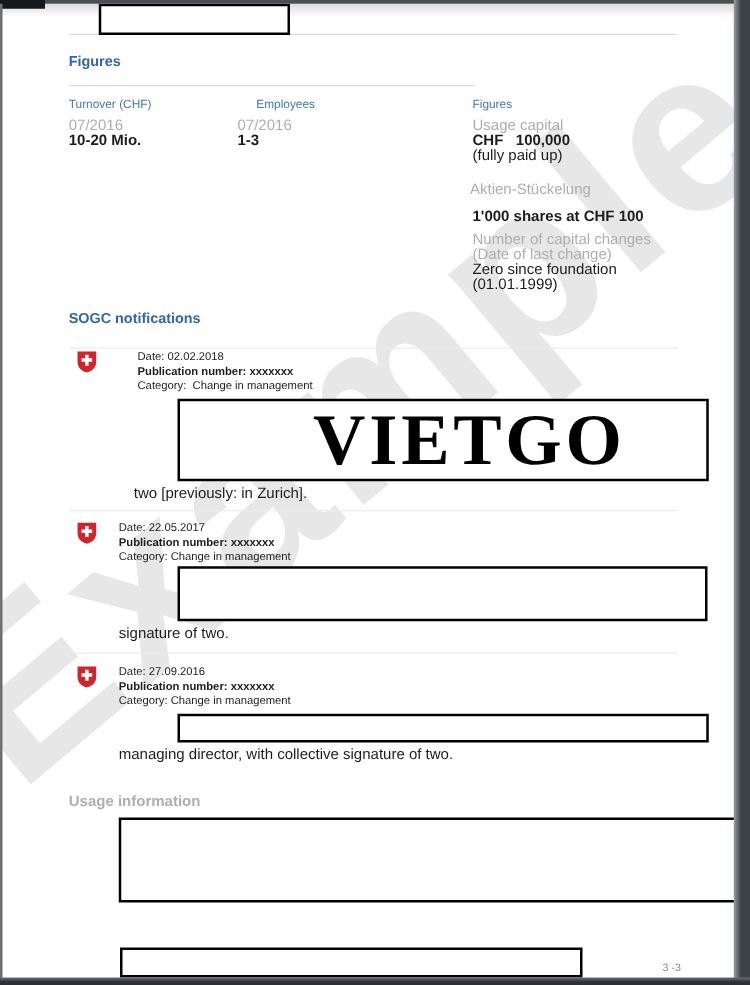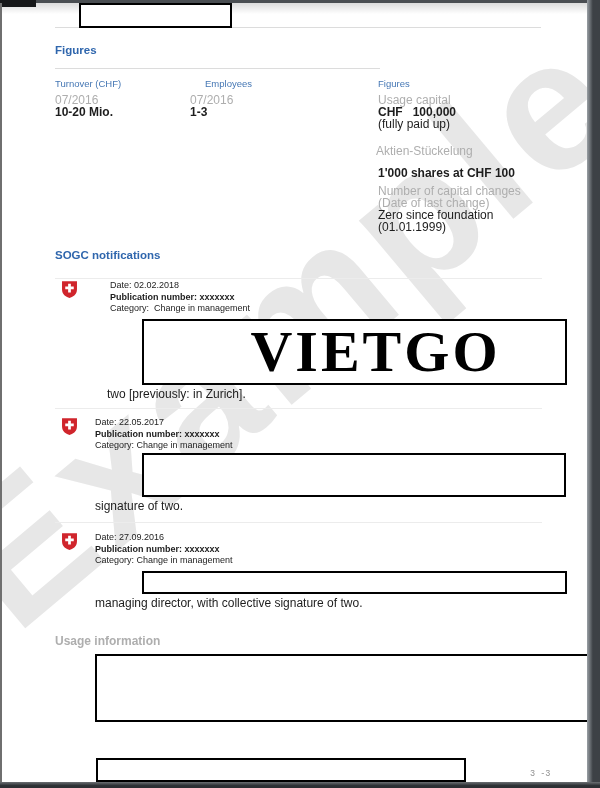--- a/index.html
+++ b/index.html
@@ -124,20 +124,20 @@
     <div class="bold">Publication number: xxxxxxx</div>
     <div>Category: Change in management</div>
   </div>
   <div class="redaction" style="left:98px; top:571px; width:425px; height:23px;"></div>
   <div class="content t9" style="left:95px; top:598px;">managing director, with collective signature of two.</div>
 
   <div class="content t9 gray bold" style="left:55px; top:636px;">Usage information</div>
   <div class="redaction" style="left:51px; top:654px; width:500px; height:68px;"></div>
 
   <div class="redaction" style="left:52px; top:758px; width:370px; height:24px;"></div>
-  <div class="content pagenum" style="left:530px; top:769px;font-family:Liberation Mono, monospace;">3 -3</div>
+  <div class="content pagenum" style="left:530px; top:769px;">3 -3</div>
 
   <div class="frame f-top"></div>
   <div class="frame f-corner"></div>
   <div class="frame f-left"></div>
   <div class="frame f-right"></div>
   <div class="frame f-bottom"></div>
 </div>
 
 </body></html>

